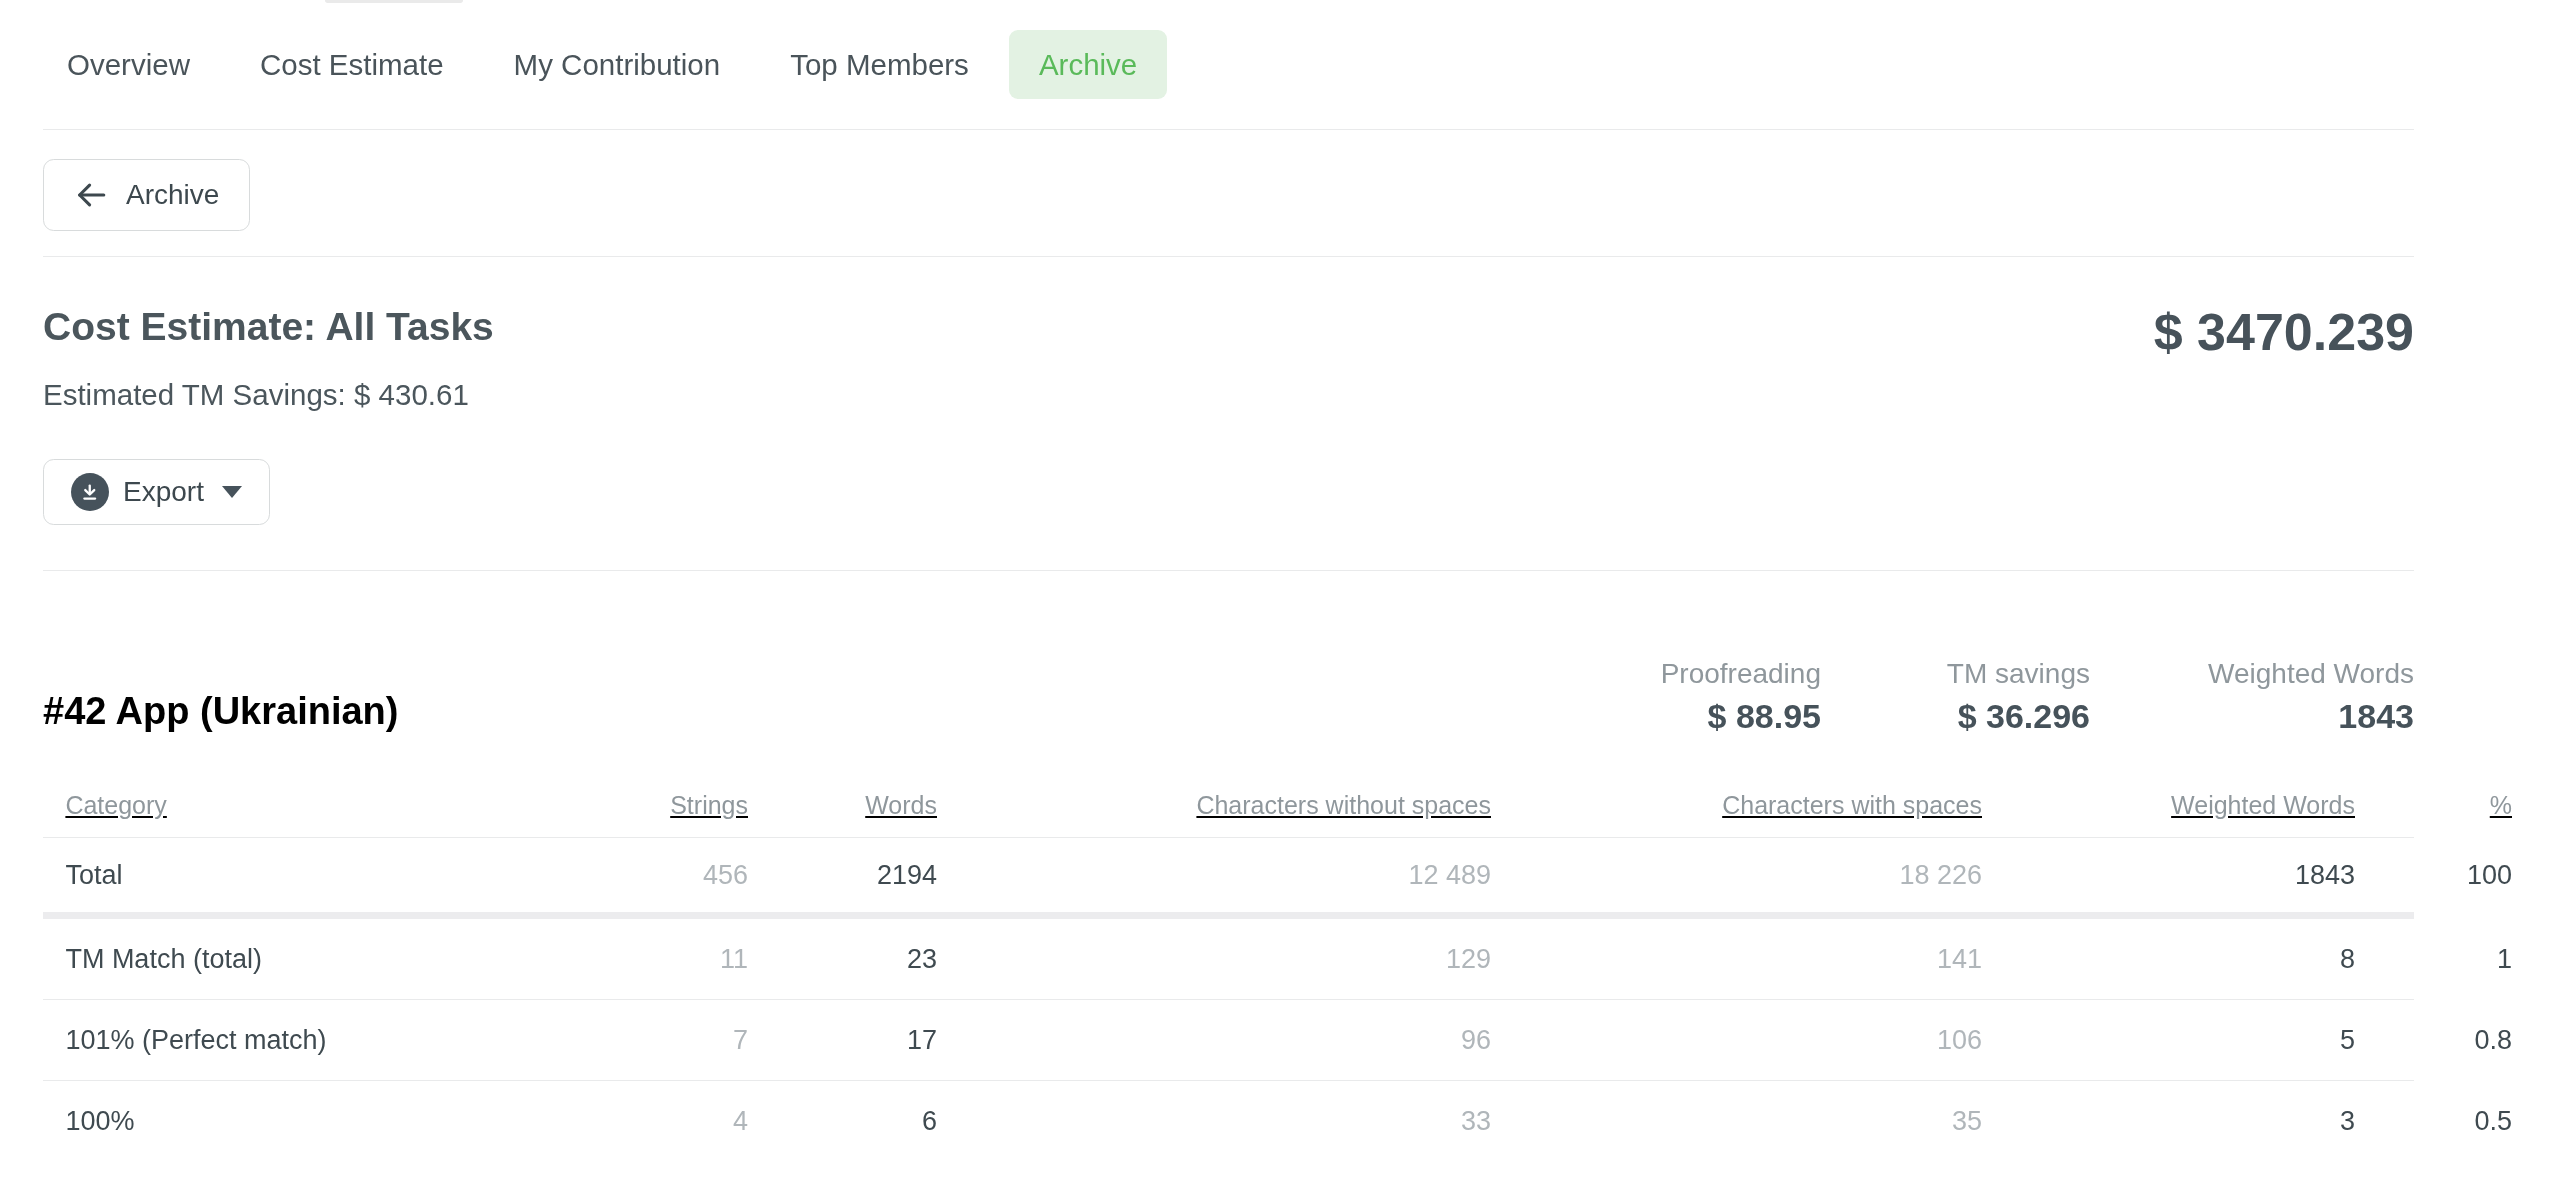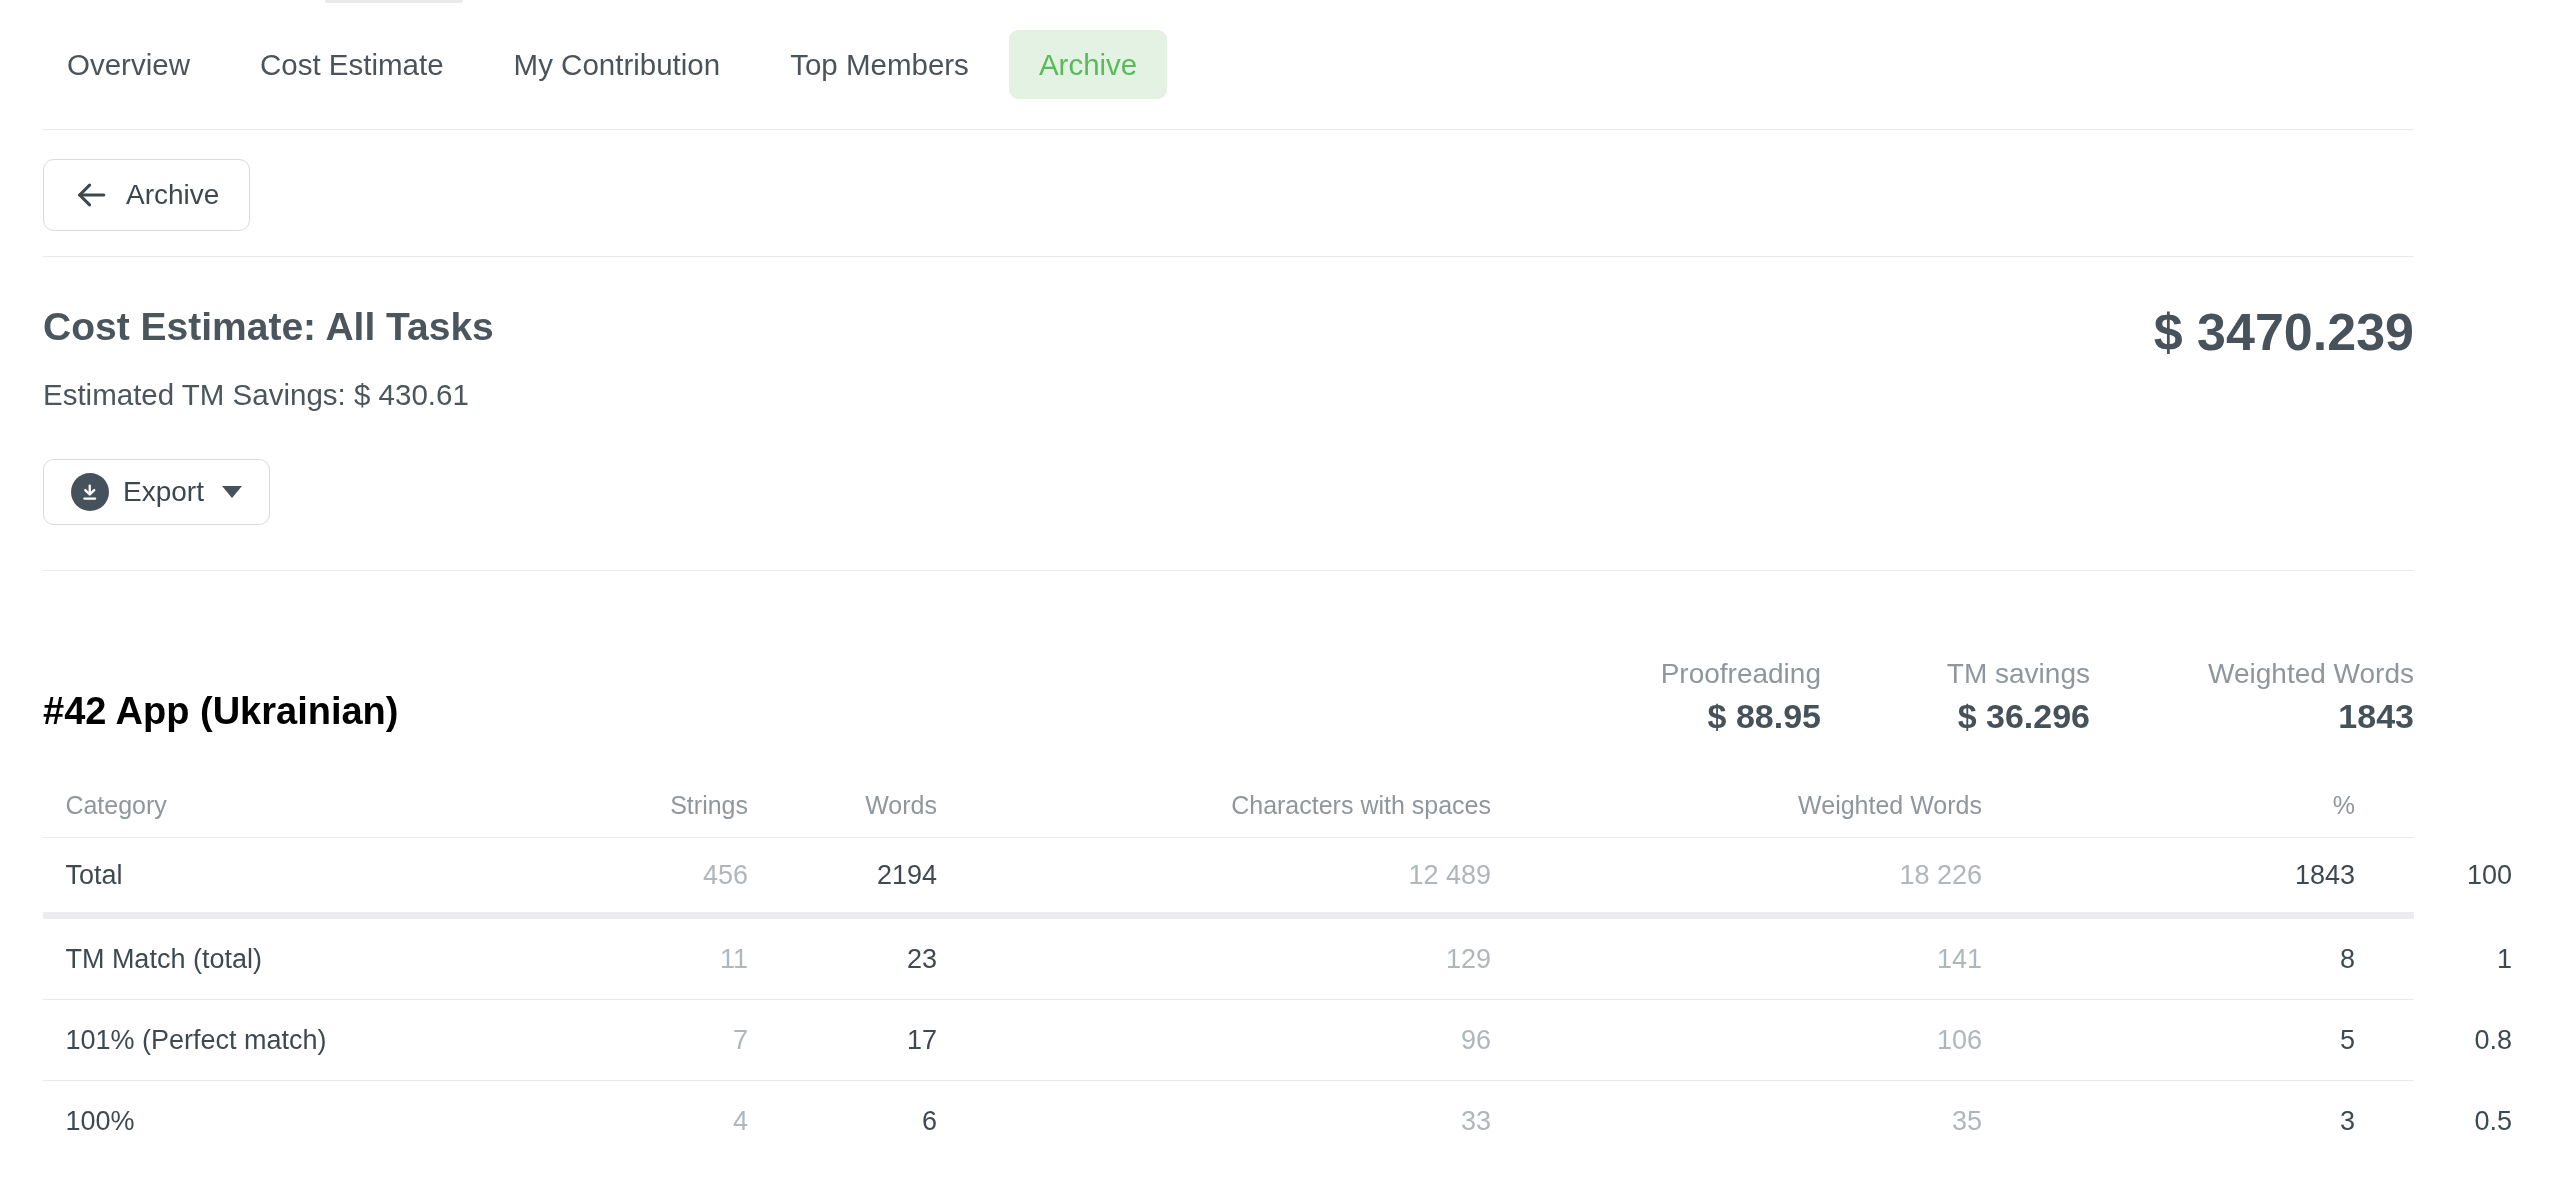--- a/index.html
+++ b/index.html
@@ -61,21 +61,21 @@
   .stat-translation { width:268px; }
   .stat-proofreading { width:284px; }
   .stat-tm { width:269px; }
   .stat-ww { width:324px; }
 
   
   .table { margin-top:34px; }
   .t-row { display:grid;
            grid-template-columns:385px 320px 189px 554px 491px 373px 157px;
            padding-right:22.4px; align-items:center; }
-  .t-head { height:64px; border-bottom:1.8px solid #e9eaeb; }
+  .t-head { height:64px; border-bottom:1.8px solid #e9eaeb;text-decoration:underline; }
   .t-head .cell { font-size:25px; color:#8f979c; }
   .t-body-row { height:81px; border-bottom:1.8px solid #e9eaeb; }
   .t-body-row.total { border-bottom:7.2px solid #ececee; }
   .t-body-row.last { border-bottom:none; }
   .cell { white-space:nowrap; }
   .c-cat { text-align:left; padding-left:22.4px; font-size:27px; color:#3f4a50; }
   .c-num { text-align:right; font-size:27px; }
   .muted { color:#b0b6ba; }
   .dark  { color:#3f4a50; }
 </style>
@@ -150,20 +150,21 @@
       </div>
     </div>
 
     
     <div class="table">
 
       <div class="t-row t-head">
         <div class="cell c-cat">Category</div>
         <div class="cell c-num">Strings</div>
         <div class="cell c-num">Words</div>
+        <div class="cell c-num">Characters without spaces</div>
         <div class="cell c-num">Characters with spaces</div>
         <div class="cell c-num">Weighted Words</div>
         <div class="cell c-num">%</div>
       </div>
 
       <div class="t-row t-body-row total">
         <div class="cell c-cat">Total</div>
         <div class="cell c-num muted">456</div>
         <div class="cell c-num dark">2194</div>
         <div class="cell c-num muted">12 489</div>

